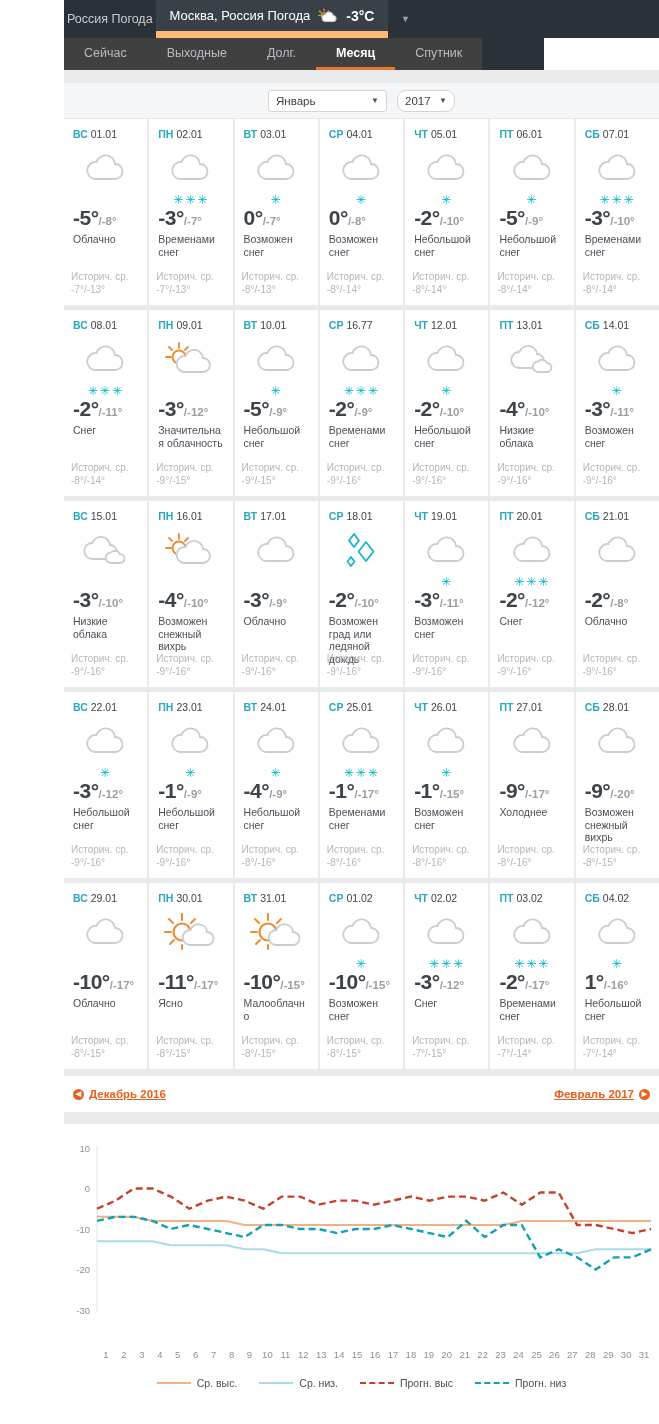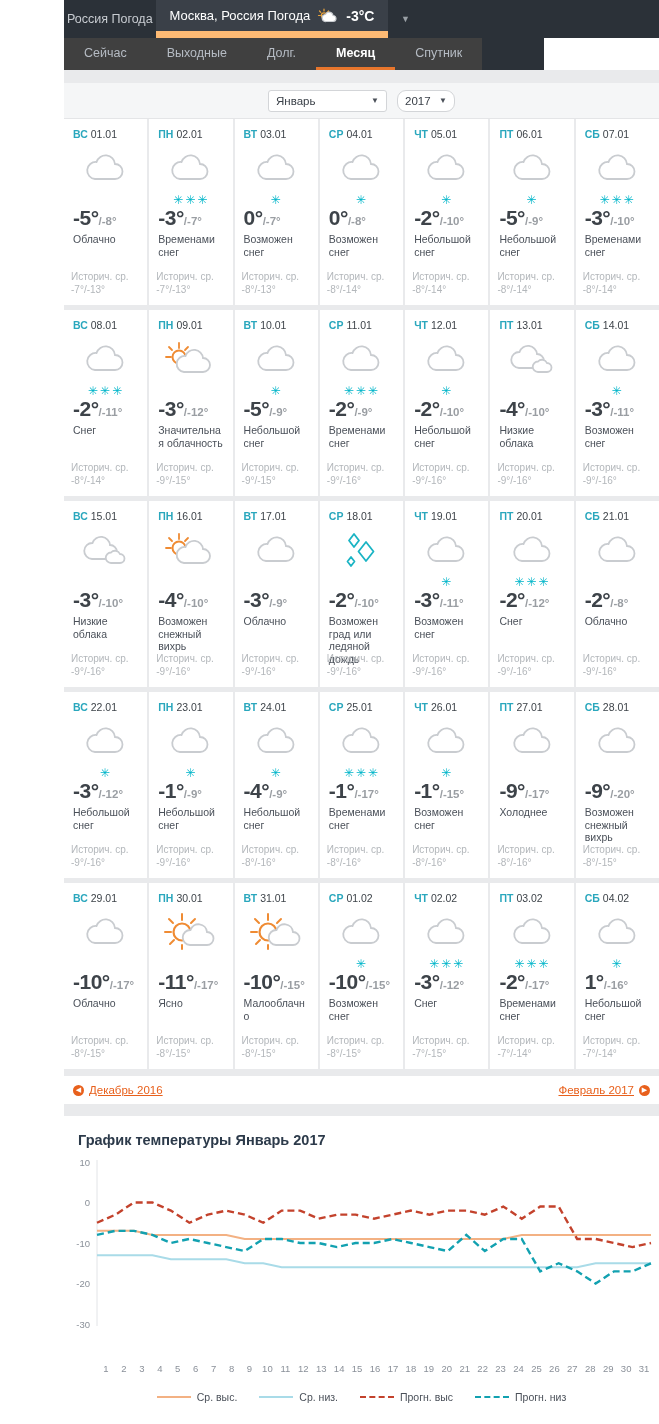--- a/index.html
+++ b/index.html
@@ -97,22 +97,22 @@
   .flakes { color:#00b5c9; font-size: 12px; letter-spacing:2px; line-height:11px; margin-top:1px; }
   .temps { margin-top: 4px; white-space:nowrap;font-weight:bold; }
   .thi { font-size: 21px; color:#3d4349; letter-spacing:-0.5px; }
   .tlo { font-size: 11.5px; color:#9a9ea3; }
   .cond { font-size: 10.5px; color:#4a5059; line-height:12.5px; margin-top:3px; word-break:break-word; }
   .hist { position:absolute; bottom: 9px; left: 7px; font-size:10px; color:#b3b7bb; line-height:12.5px; }
 
   
   .monthnav {
     margin-left:64px; width:595px; background:#fff;
-    height: 28px; display:flex; align-items:center; justify-content:space-between;
-    padding: 0 9px; font-size: 11.5px;
+    height: 36px; display:flex; align-items:center; justify-content:space-between;
+    padding: 0 9px; font-size: 11.5px; font-weight: bold;
   }
   .mn { color:#e8601c; display:flex; align-items:center; gap:5px; }
   .circ { width: 11px; height: 11px; border-radius:50%; background:#e8601c; color:#fff;
           font-size: 7px; display:flex; align-items:center; justify-content:center; }
   .afterbar { margin-left:64px; width:595px; height:12px; background:#e9eaec; }
 
   
   .chartsec { margin-left:64px; width:595px; background:#fff; padding-top: 16px; }
   .chart-title { font-size: 14.5px; font-weight: bold; color:#2c3a4a; padding-left: 14px; margin-bottom: 6px; }
   .chart-area { position: relative; width: 595px; height: 208px; }
@@ -324,21 +324,21 @@
             <div class="flakes">✳</div>
           </div>
           <div class="temps"><span class="thi">-5°</span><span class="tlo">/-9°</span></div>
           <div class="cond">Небольшой снег</div>
           <div class="hist">
             <div>Историч. ср.</div>
             <div>-9°/-15°</div>
           </div>
         </div>
         <div class="day">
-          <div class="dhead"><span class="dow">СР</span><span class="dnum">11.01</span></div>
+          <div class="dhead"><span class="dow">СР</span><span class="dnum">16.77</span></div>
           <div class="icowrap">
             <span><svg width="56" height="42" viewBox="0 0 56 42">
     <path d="M17 31 h20 a7.5 7.5 0 0 0 0 -15 a9.5 9.5 0 0 0 -18.5 -2 a7.5 7.5 0 0 0 -1.5 17 z" fill="#fff" stroke="#c9ccd0" stroke-width="1.8"></path>
               </svg></span>
             <div class="flakes">✳✳✳</div>
           </div>
           <div class="temps"><span class="thi">-2°</span><span class="tlo">/-9°</span></div>
           <div class="cond">Временами снег</div>
           <div class="hist">
             <div>Историч. ср.</div>
@@ -740,21 +740,20 @@
       <span>Декабрь 2016</span>
     </a>
     <a class="mn" href="#">
       <span>Февраль 2017</span>
       <span class="circ">▶</span>
     </a>
   </div>
   <div class="afterbar"></div>
 
   <div class="chartsec">
-    <div class="chart-title">График температуры Январь 2017</div>
     <div class="chart-area">
       <svg id="chartsvg" width="595" height="200" viewBox="0 0 595 200">
           <text x="26" y="11.5" text-anchor="end" font-size="9.5" fill="#8a9099" font-family="&quot;Liberation Sans&quot;, sans-serif">10</text>
           <text x="26" y="52" text-anchor="end" font-size="9.5" fill="#8a9099" font-family="&quot;Liberation Sans&quot;, sans-serif">0</text>
           <text x="26" y="92.5" text-anchor="end" font-size="9.5" fill="#8a9099" font-family="&quot;Liberation Sans&quot;, sans-serif">-10</text>
           <text x="26" y="133" text-anchor="end" font-size="9.5" fill="#8a9099" font-family="&quot;Liberation Sans&quot;, sans-serif">-20</text>
           <text x="26" y="173.5" text-anchor="end" font-size="9.5" fill="#8a9099" font-family="&quot;Liberation Sans&quot;, sans-serif">-30</text>
           <line x1="33" y1="6" x2="33" y2="172" stroke="#e2e4e7" stroke-width="1"></line>
           <polyline points="33,76.85000000000001 51.46666666666667,76.85000000000001 69.93333333333334,76.85000000000001 88.4,80.89999999999999 106.86666666666666,80.89999999999999 125.33333333333333,80.89999999999999 143.8,80.89999999999999 162.26666666666668,80.89999999999999 180.73333333333332,84.95 199.2,84.95 217.66666666666666,84.95 236.13333333333333,84.95 254.60000000000002,84.95 273.06666666666666,84.95 291.53333333333336,84.95 310,84.95 328.46666666666664,84.95 346.93333333333334,84.95 365.4,84.95 383.8666666666667,84.95 402.3333333333333,84.95 420.79999999999995,84.95 439.26666666666665,84.95 457.73333333333335,80.89999999999999 476.20000000000005,80.89999999999999 494.6666666666667,80.89999999999999 513.1333333333333,80.89999999999999 531.6,80.89999999999999 550.0666666666667,80.89999999999999 568.5333333333333,80.89999999999999 587,80.89999999999999" fill="none" stroke="#f3b183" stroke-width="2" stroke-linecap="butt"></polyline>
           <polyline points="33,101.14999999999999 51.46666666666667,101.14999999999999 69.93333333333334,101.14999999999999 88.4,101.14999999999999 106.86666666666666,105.2 125.33333333333333,105.2 143.8,105.2 162.26666666666668,105.2 180.73333333333332,109.25 199.2,109.25 217.66666666666666,113.3 236.13333333333333,113.3 254.60000000000002,113.3 273.06666666666666,113.3 291.53333333333336,113.3 310,113.3 328.46666666666664,113.3 346.93333333333334,113.3 365.4,113.3 383.8666666666667,113.3 402.3333333333333,113.3 420.79999999999995,113.3 439.26666666666665,113.3 457.73333333333335,113.3 476.20000000000005,113.3 494.6666666666667,113.3 513.1333333333333,113.3 531.6,109.25 550.0666666666667,109.25 568.5333333333333,109.25 587,109.25" fill="none" stroke="#a9dbe8" stroke-width="2" stroke-linecap="butt"></polyline>

